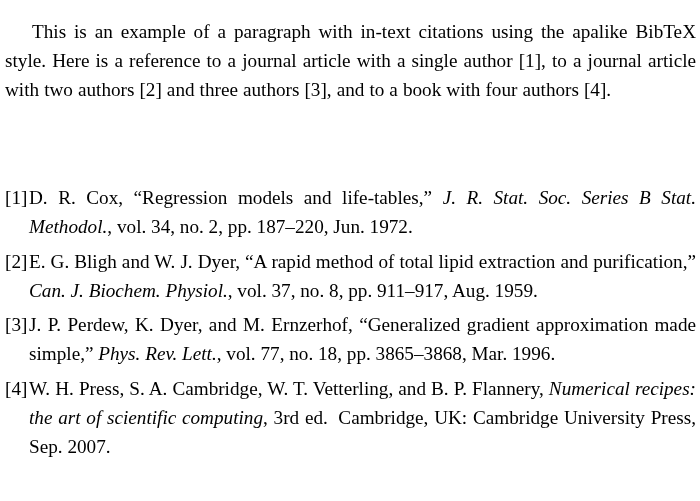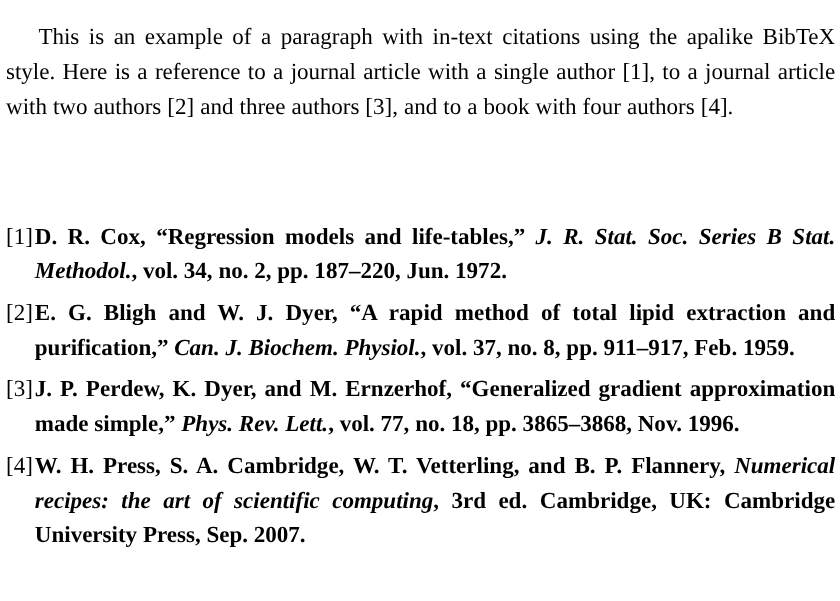--- a/index.html
+++ b/index.html
@@ -57,21 +57,20 @@
     left: 0;
     top: 0;
     width: 24px;
     text-align: left;
     white-space: nowrap;
   }
   .ref-body {
     display: block;
     text-align: justify;
     hyphens: none;
-    font-weight: bold;
   }
   .ref-body i, .it {
     font-style: italic;
   }
   .sentence-space {
     display: inline-block;
     width: 0.55em;
   }
 </style>
 </head>
@@ -83,26 +82,26 @@
 
   <div class="biblio">
 
     <div class="ref">
       <span class="ref-label">[1]</span>
       <span class="ref-body"><span>D. R. Cox, </span><span>“Regression models and life-tables,” </span><i>J. R. Stat. Soc. Series B Stat. Methodol.</i><span>, vol. 34, no. 2, pp. 187–220, Jun. 1972.</span></span>
     </div>
 
     <div class="ref">
       <span class="ref-label">[2]</span>
-      <span class="ref-body"><span>E. G. Bligh and W. J. Dyer, </span><span>“A rapid method of total lipid extraction and purification,” </span><i>Can. J. Biochem. Physiol.</i><span>, vol. 37, no. 8, pp. 911–917, Feb. 1959.</span></span>
+      <span class="ref-body"><span>E. G. Bligh and W. J. Dyer, </span><span>“A rapid method of total lipid extraction and purification,” </span><i>Can. J. Biochem. Physiol.</i><span>, vol. 37, no. 8, pp. 911–917, Aug. 1959.</span></span>
     </div>
 
     <div class="ref">
       <span class="ref-label">[3]</span>
-      <span class="ref-body"><span>J. P. Perdew, K. Dyer, and M. Ernzerhof, </span><span>“Generalized gradient approximation made simple,” </span><i>Phys. Rev. Lett.</i><span>, vol. 77, no. 18, pp. 3865–3868, Nov. 1996.</span></span>
+      <span class="ref-body"><span>J. P. Perdew, K. Dyer, and M. Ernzerhof, </span><span>“Generalized gradient approximation made simple,” </span><i>Phys. Rev. Lett.</i><span>, vol. 77, no. 18, pp. 3865–3868, Mar. 1996.</span></span>
     </div>
 
     <div class="ref">
       <span class="ref-label">[4]</span>
       <span class="ref-body"><span>W. H. Press, S. A. Cambridge, W. T. Vetterling, and B. P. Flannery, </span><i>Numerical recipes: the art of scientific computing</i><span>, 3rd ed.</span><span class="sentence-space"></span><span>Cambridge, UK: Cambridge University Press, Sep. 2007.</span></span>
     </div>
 
   </div>
 </div>
 

